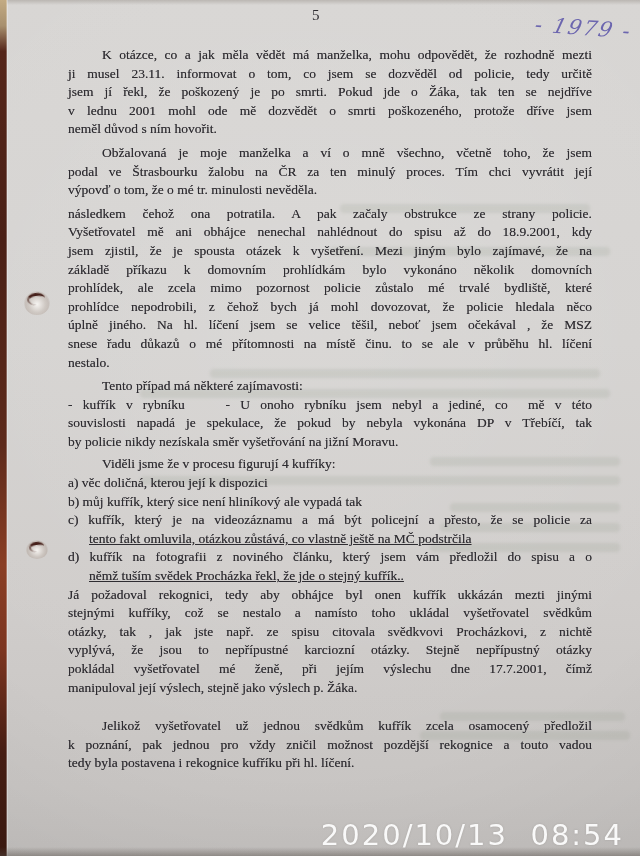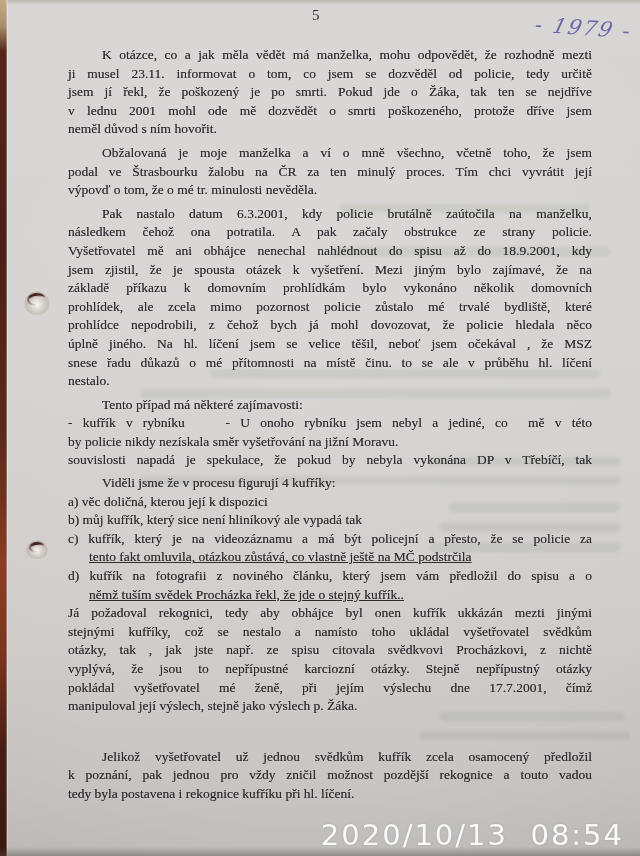--- a/index.html
+++ b/index.html
@@ -34,21 +34,21 @@
     font-size:21px;letter-spacing:2px;color:#5e57aa;opacity:0.88;
     transform:rotate(4deg) skewX(-10deg);white-space:pre;
   }
   .doc{
     position:absolute;left:68px;top:46px;width:524px;
     font-size:13.5px;line-height:18.6px;
     text-shadow:0 0 0.5px rgba(42,40,46,0.55);
   }
   .paragraph + .paragraph{margin-top:5px;}
   .paragraph:nth-child(5){margin-top:4px;}
-  .paragraph:nth-child(6){margin-top:32px;}
+  .paragraph:nth-child(6){margin-top:20px;}
   .line{white-space:normal;}
   .line.j{text-align:justify;text-align-last:justify;}
   .line.ind{padding-left:34px;}
   .line.hang{padding-left:21px;text-decoration:underline;}
   .stamp{
     position:absolute;right:16px;bottom:4px;
     font-family:"DejaVu Sans",sans-serif;font-size:29px;letter-spacing:2px;
     color:rgba(255,255,255,0.93);white-space:pre;
     text-shadow:0 0 2px rgba(120,115,110,0.35);
   }
@@ -97,36 +97,35 @@
         <div class="line j">jsem jí řekl, že poškozený je po smrti. Pokud jde o Žáka, tak ten se nejdříve</div>
         <div class="line j">v lednu 2001 mohl ode mě dozvědět o smrti poškozeného, protože dříve jsem</div>
         <div class="line">neměl důvod s ním hovořit.</div>
       </div>
       <div class="paragraph">
         <div class="line j ind">Obžalovaná je moje manželka a ví o mně všechno, včetně toho, že jsem</div>
         <div class="line j">podal ve Štrasbourku žalobu na ČR za ten minulý proces. Tím chci vyvrátit její</div>
         <div class="line">výpovď o tom, že o mé tr. minulosti nevěděla.</div>
       </div>
       <div class="paragraph">
-        <div class="line j ind">Pak nastalo datum 6.3.2001, kdy policie brutálně zaútočila na manželku,</div>
         <div class="line j">následkem čehož ona potratila. A pak začaly obstrukce ze strany policie.</div>
         <div class="line j">Vyšetřovatel mě ani obhájce nenechal nahlédnout do spisu až do 18.9.2001, kdy</div>
         <div class="line j">jsem zjistil, že je spousta otázek k vyšetření. Mezi jiným bylo zajímavé, že na</div>
         <div class="line j">základě příkazu k domovním prohlídkám bylo vykonáno několik domovních</div>
         <div class="line j">prohlídek, ale zcela mimo pozornost policie zůstalo mé trvalé bydliště, které</div>
         <div class="line j">prohlídce nepodrobili, z čehož bych já mohl dovozovat, že policie hledala něco</div>
         <div class="line j">úplně jiného. Na hl. líčení jsem se velice těšil, neboť jsem očekával , že MSZ</div>
         <div class="line j">snese řadu důkazů o mé přítomnosti na místě činu. to se ale v průběhu hl. líčení</div>
         <div class="line">nestalo.</div>
       </div>
       <div class="paragraph">
         <div class="line ind">Tento případ má některé zajímavosti:</div>
         <div class="line j">- kufřík v rybníku &nbsp;&nbsp;&nbsp;- U onoho rybníku jsem nebyl a jediné, co &nbsp;mě v této</div>
+        <div class="line j">souvislosti napadá je spekulace, že pokud by nebyla vykonána DP v Třebíčí, tak</div>
         <div class="line">by policie nikdy nezískala směr vyšetřování na jižní Moravu.</div>
-        <div class="line j">souvislosti napadá je spekulace, že pokud by nebyla vykonána DP v Třebíčí, tak</div>
       </div>
       <div class="paragraph">
         <div class="line ind">Viděli jsme že v procesu figurují 4 kufříky:</div>
         <div class="line">a) věc doličná, kterou její k dispozici</div>
         <div class="line">b) můj kufřík, který sice není hliníkový ale vypadá tak</div>
         <div class="line j">c) kufřík, který je na videozáznamu a má být policejní a přesto, že se policie za</div>
         <div class="line hang">tento fakt omluvila, otázkou zůstává, co vlastně ještě na MČ podstrčila</div>
         <div class="line j">d) kufřík na fotografii z noviného článku, který jsem vám předložil do spisu a o</div>
         <div class="line hang">němž tuším svědek Procházka řekl, že jde o stejný kufřík..</div>
         <div class="line j">Já požadoval rekognici, tedy aby obhájce byl onen kufřík ukkázán mezti jinými</div>

